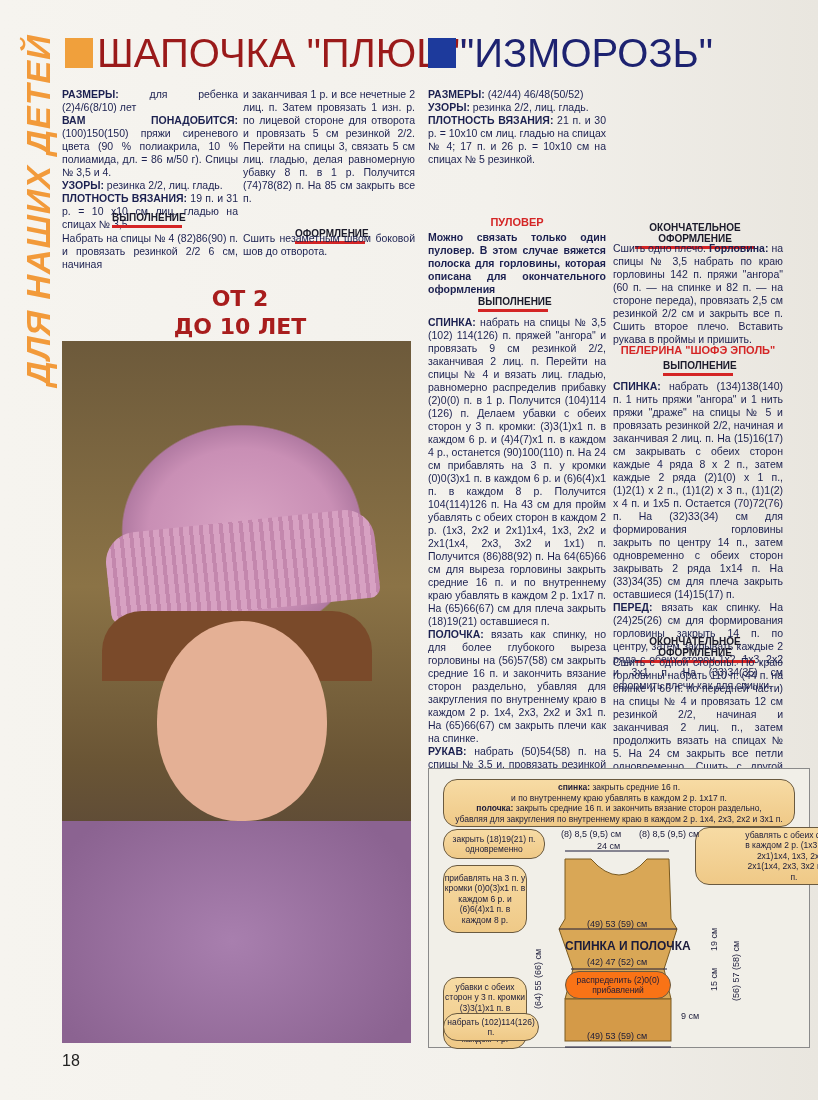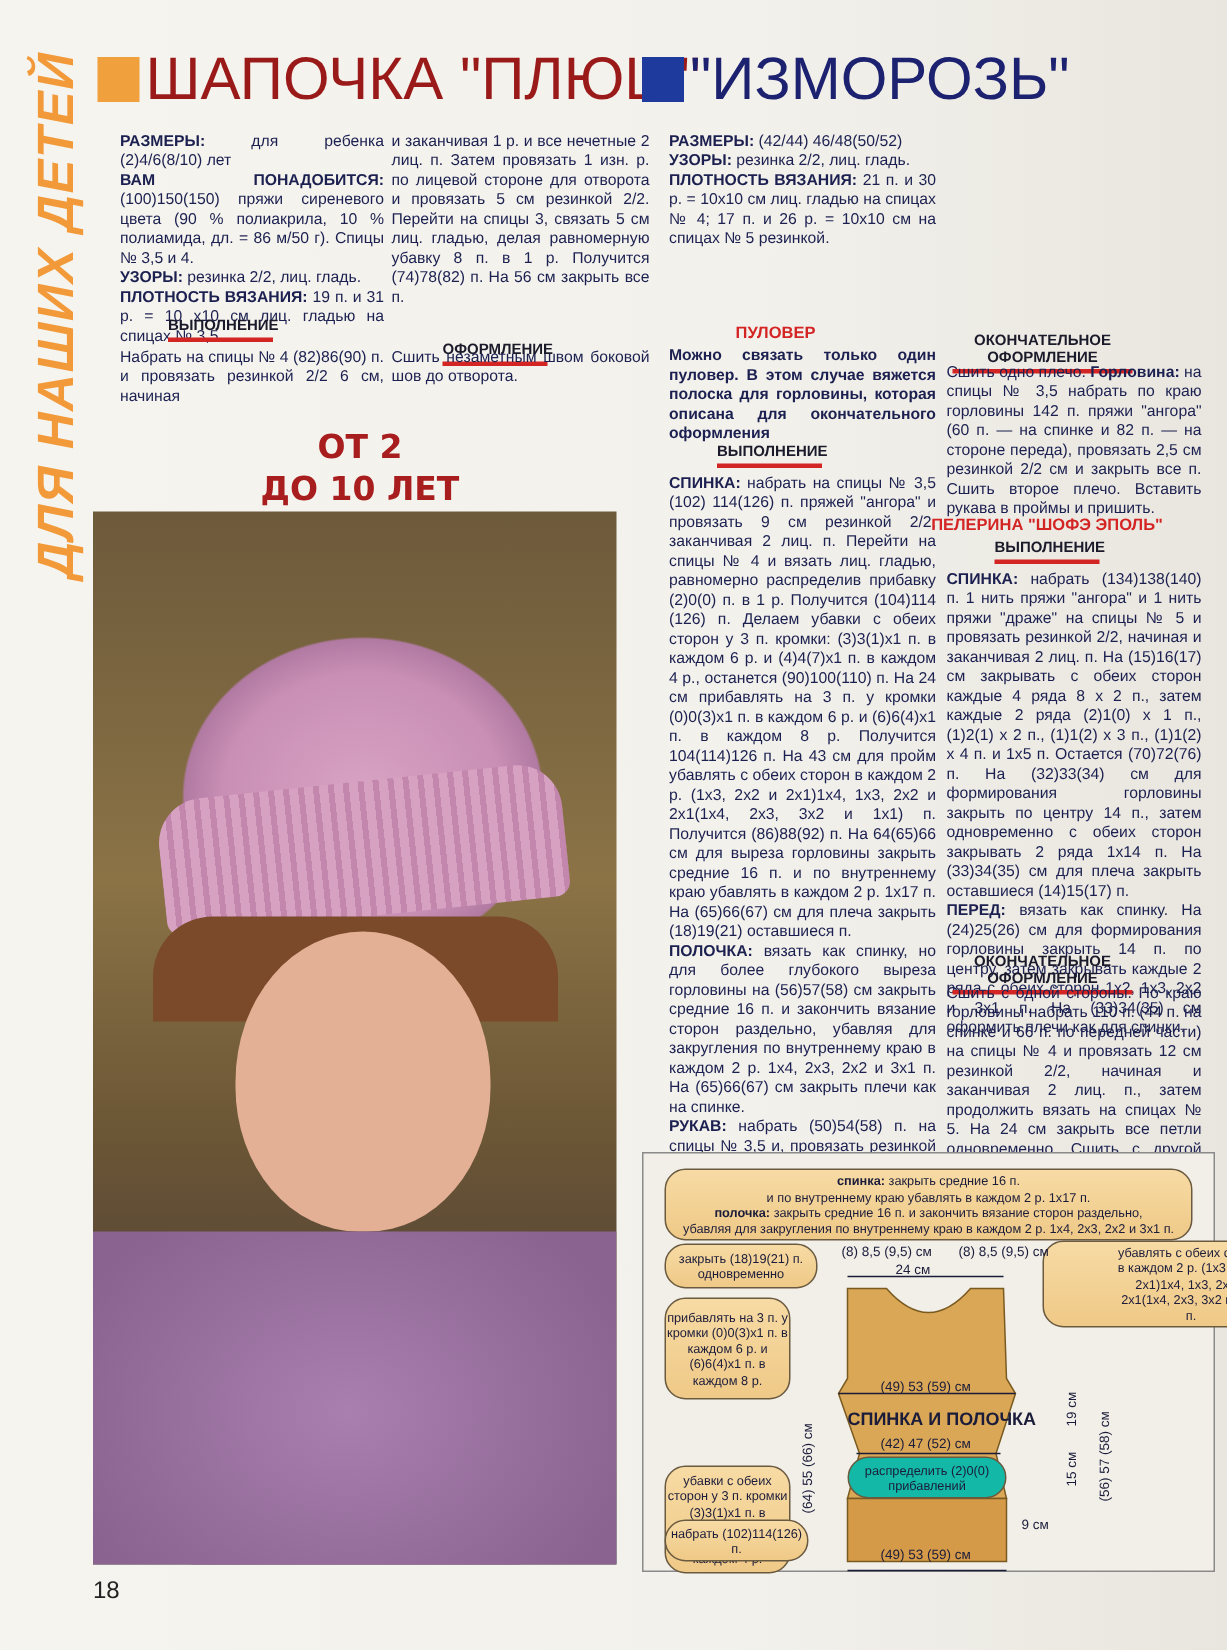--- a/index.html
+++ b/index.html
@@ -7,21 +7,21 @@
   .page{position:absolute;inset:0;background:linear-gradient(90deg,#f6f4ef 0%,#f3f1ec 60%,#e9e6df 100%);}
   .side-banner{position:absolute;left:18px;top:30px;width:40px;height:360px;}
   .side-banner span{position:absolute;left:50%;top:50%;transform:translate(-50%,-50%) rotate(-90deg);white-space:nowrap;font-weight:bold;font-style:italic;font-size:34px;color:#f29a3a;letter-spacing:1px;}
   .title1{position:absolute;left:65px;top:33px;display:flex;align-items:center;gap:4px;}
   .sq{width:28px;height:30px;display:inline-block;}
   .sq.orange{background:#f0a03c;}
   .sq.blue{background:#1d3a9c;}
   .t1{font-size:40px;color:#9a1a1a;letter-spacing:0;line-height:1;font-weight:normal;}
   .title2{position:absolute;left:428px;top:33px;display:flex;align-items:center;gap:4px;}
   .t2{font-size:40px;color:#1d2270;line-height:1;}
-  .txt{position:absolute;font-size:10.5px;line-height:13px;color:#1b2050;text-align:justify;margin-left:18px;}
+  .txt{position:absolute;font-size:10.5px;line-height:13px;color:#1b2050;text-align:justify;}
   .txt p{margin:0;}
   .b{font-weight:bold;}
   .sec{position:absolute;font-size:10px;font-weight:bold;color:#1a1a2a;text-align:center;padding-bottom:2px;border-bottom:3px solid #d42525;}
   .red-h{position:absolute;font-size:11px;font-weight:bold;color:#d42525;text-align:center;}
   .age{position:absolute;left:130px;top:285px;width:220px;text-align:center;font-size:22px;font-weight:900;color:#a81d1d;line-height:28px;font-family:"DejaVu Sans",sans-serif;}
   .photo{position:absolute;left:62px;top:341px;width:349px;height:702px;background:
     radial-gradient(ellipse 90px 110px at 200px 400px,#e7b59b 0%,#d99d82 60%,transparent 61%),
     radial-gradient(ellipse 170px 150px at 180px 190px,#d8a3c3 0%,#c98fb5 55%,#b17aa2 70%,transparent 71%),
     radial-gradient(ellipse 200px 140px at 175px 640px,#a77ba8 0%,#8e6290 70%,transparent 71%),
     linear-gradient(180deg,#6d5a3b 0%,#8b7346 35%,#6a5535 60%,#3c2f3c 100%);
@@ -57,21 +57,21 @@
   </div>
 
   <div class="txt" style="left:62px;top:88px;width:176px;">
     <p><span class="b">РАЗМЕРЫ:</span> <span>для ребенка (2)4/6(8/10) лет</span></p>
     <p><span class="b">ВАМ ПОНАДОБИТСЯ:</span> <span>(100)150(150) пряжи сиреневого цвета (90 % полиакрила, 10 % полиамида, дл. = 86 м/50 г). Спицы № 3,5 и 4.</span></p>
     <p><span class="b">УЗОРЫ:</span> <span>резинка 2/2, лиц. гладь.</span></p>
     <p><span class="b">ПЛОТНОСТЬ ВЯЗАНИЯ:</span> <span>19 п. и 31 р. = 10 х10 см лиц. гладью на спицах № 3,5.</span></p>
   </div>
 
   <div class="txt" style="left:243px;top:88px;width:172px;">
-    <p>и заканчивая 1 р. и все нечетные 2 лиц. п. Затем провязать 1 изн. р. по лицевой стороне для отворота и провязать 5 см резинкой 2/2. Перейти на спицы 3, связать 5 см лиц. гладью, делая равномерную убавку 8 п. в 1 р. Получится (74)78(82) п. На 56 см закрыть все п.</p>
+    <p>и заканчивая 1 р. и все нечетные 2 лиц. п. Затем провязать 1 изн. р. по лицевой стороне для отворота и провязать 5 см резинкой 2/2. Перейти на спицы 3, связать 5 см лиц. гладью, делая равномерную убавку 8 п. в 1 р. Получится (74)78(82) п. На 85 см закрыть все п.</p>
   </div>
 
   <div class="sec" style="left:112px;top:212px;width:70px;">ВЫПОЛНЕНИЕ</div>
   <div class="txt" style="left:62px;top:232px;width:176px;">Набрать на спицы № 4 (82)86(90) п. и провязать резинкой 2/2 6 см, начиная</div>
 
   <div class="sec" style="left:295px;top:216px;width:70px;margin-top:12px;">ОФОРМЛЕНИЕ</div>
   <div class="txt" style="left:243px;top:232px;width:172px;">Сшить незаметным швом боковой шов до отворота.</div>
 
   <div class="age">
     <div>ОТ 2</div>
@@ -140,21 +140,21 @@
       <line x1="36" y1="22" x2="140" y2="22" stroke="#1b1b3a" stroke-width="1"></line>
       <line x1="36" y1="218" x2="142" y2="218" stroke="#1b1b3a" stroke-width="1"></line>
     </svg>
 
     <div class="dim" style="left:132px;top:60px;">(8) 8,5 (9,5) см</div>
     <div class="dim" style="left:168px;top:72px;">24 см</div>
     <div class="dim" style="left:210px;top:60px;">(8) 8,5 (9,5) см</div>
     <div class="dim" style="left:158px;top:150px;">(49) 53 (59) см</div>
     <div class="b" style="position:absolute;left:136px;top:170px;font-size:12px;color:#1b1b3a;">СПИНКА И ПОЛОЧКА</div>
     <div class="dim" style="left:158px;top:188px;">(42) 47 (52) см</div>
-    <div class="bubble" style="left:136px;top:202px;width:104px;height:26px;background:#14b8a6;">распределить (2)0(0) прибавлений</div>
+    <div class="bubble" style="left:136px;top:202px;width:104px;height:26px;background:#f97316;">распределить (2)0(0) прибавлений</div>
     <div class="dim" style="left:158px;top:262px;">(49) 53 (59) см</div>
 
     <div class="vdim" style="left:280px;top:182px;">19 см</div>
     <div class="vdim" style="left:280px;top:222px;">15 см</div>
     <div class="dim" style="left:252px;top:242px;">9 см</div>
     <div class="vdim" style="left:302px;top:232px;">(56) 57 (58) см</div>
     <div class="vdim" style="left:104px;top:240px;">(64) 55 (66) см</div>
   </div>
 
 </div>

